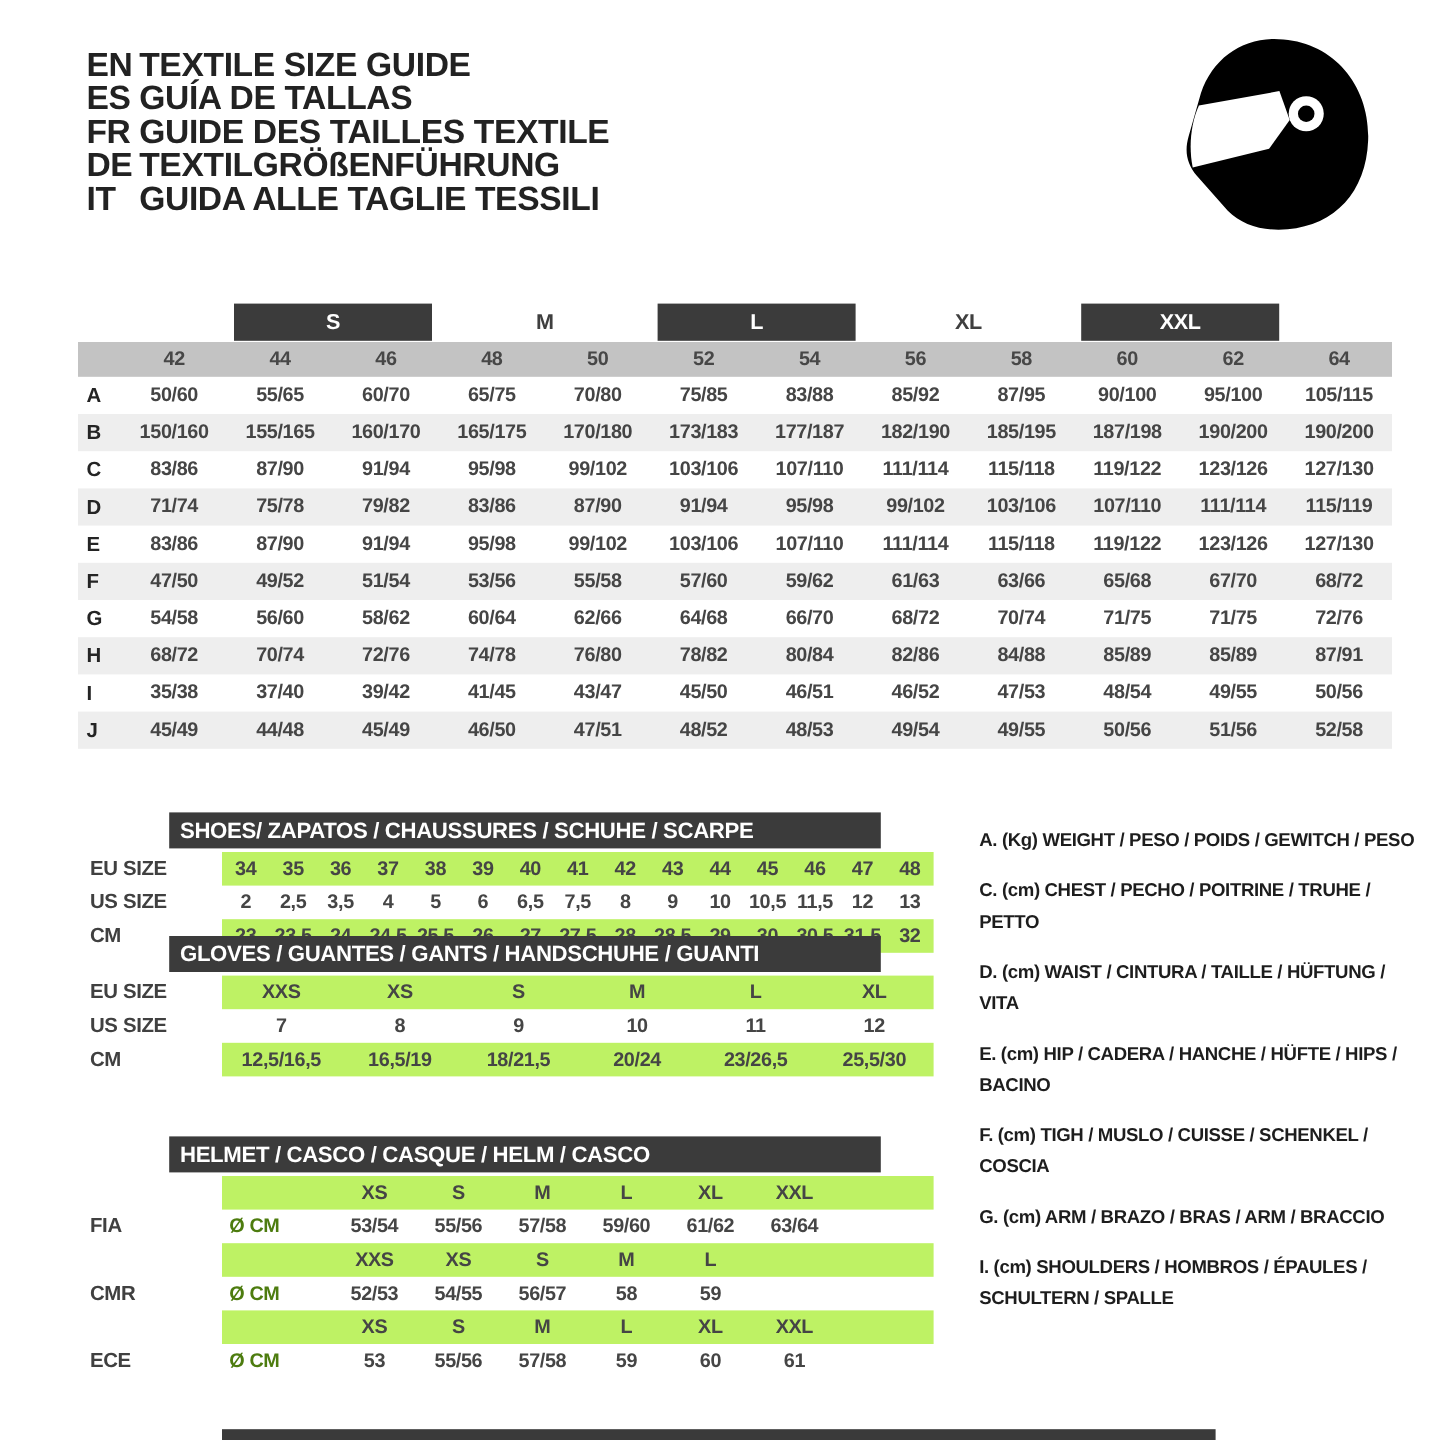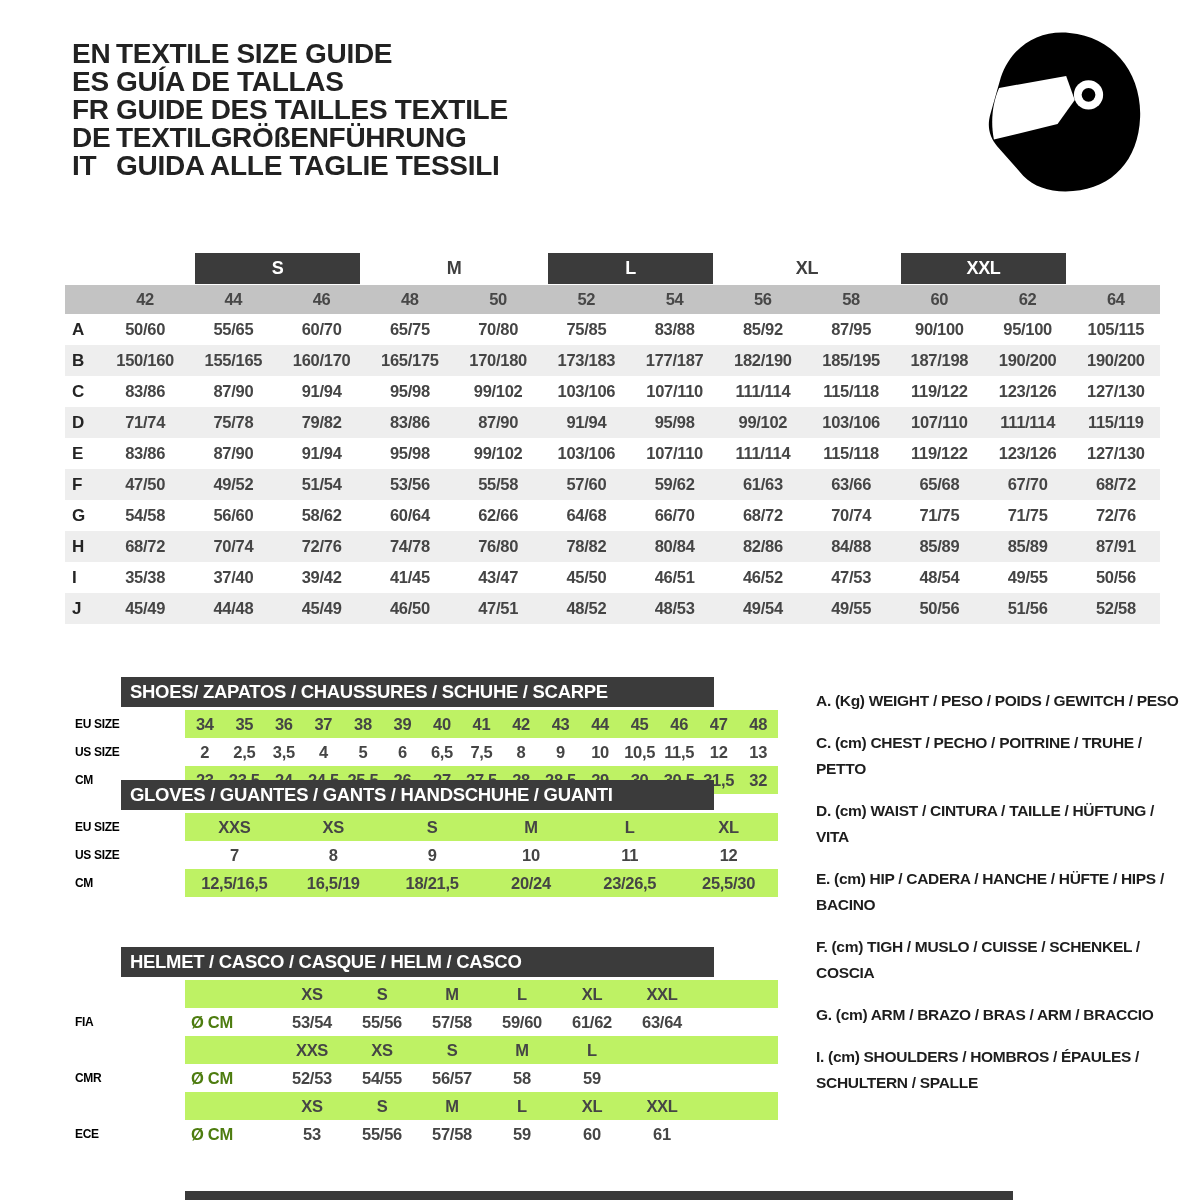--- a/index.html
+++ b/index.html
@@ -31,25 +31,25 @@
   .hcell2{flex:2;display:flex;align-self:stretch}
   .hbox{flex:1;margin:1px 6px;display:flex;align-items:center;justify-content:center;background:#3b3b3b;color:#ffffff}
   .hplain{flex:1;display:flex;align-items:center;justify-content:center}
   .numband{background:#c3c3c3;height:29px;color:#474747}
 
   
   .section{left:65px;width:1095px}
   .sec-shoes{top:677px}
   .sec-gloves{top:780px}
   .sec-helmet{top:947px}
-  .sec-bar{margin-left:56px;width:593px;height:30px;background:#3b3b3b;color:#fff;
+  .sec-bar{margin-left:76px;width:593px;height:30px;background:#3b3b3b;color:#fff;
     display:flex;align-items:center;padding-left:9px;box-sizing:border-box;
     font-size:18.5px;margin-bottom:3px}
   .srow{display:flex;align-items:center;height:28px}
-  .slabel{width:120px;padding-left:10px;box-sizing:border-box;font-size:12px;color:#000000}
+  .slabel{width:120px;padding-left:10px;box-sizing:border-box;font-size:17px;color:#404040}
   .sband{width:593px;height:100%;display:flex;align-items:center}
   .sband.gray{background:#bef264}
   .scell{flex:1;text-align:center;font-size:16.5px;color:#454545}
   .hunit{width:92px;padding-left:6px;box-sizing:border-box;font-size:16.5px;color:#4d7c0f}
   .hcellx{width:70px;text-align:center;font-size:16.5px;color:#454545}
 
   
   .legend{left:800px;top:672px;width:400px;font-size:15.5px;line-height:26px;color:#1d1d1d}
   .legend-item{margin:16px}
 

